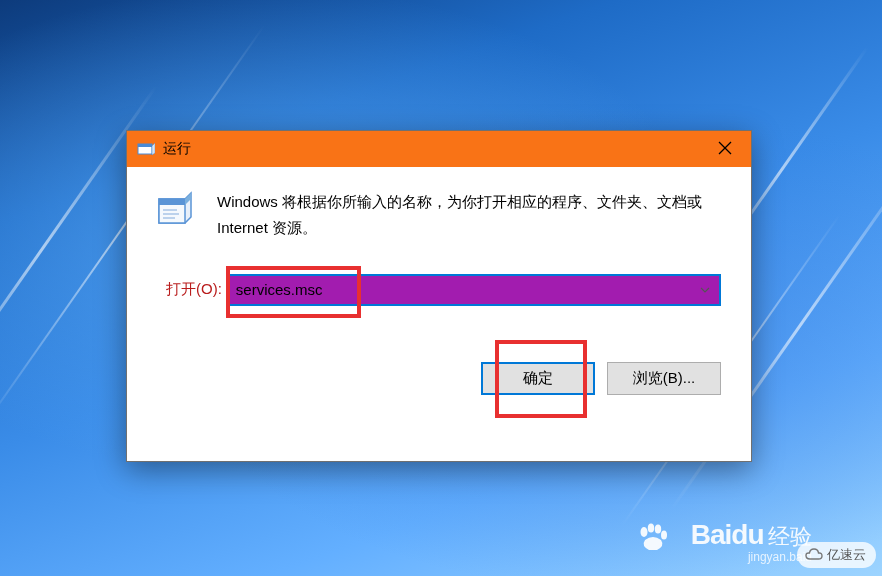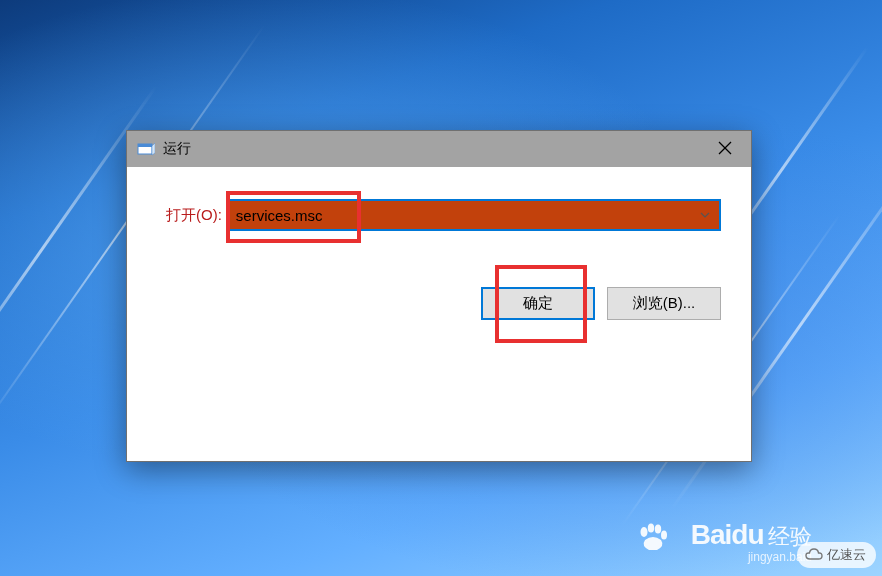--- a/index.html
+++ b/index.html
@@ -37,21 +37,21 @@
       height: 332px;
       background: #ffffff;
       border: 1px solid #707070;
       box-shadow: 0 8px 28px rgba(0,0,0,0.4);
     }
     .titlebar {
       height: 36px;
       display: flex;
       align-items: center;
       padding: 0 2px 0 10px;
-      background: #a3a3a3;
+      background: #f97316;
     }
     .title-icon {
       width: 18px;
       height: 14px;
       margin-right: 8px;
       position: relative;
     }
     .title-icon svg { display: block; }
     .title-text {
       font-size: 14px;
@@ -101,21 +101,21 @@
       white-space: nowrap;
       margin-left: 27px;
     }
     .combo {
       flex: 1;
       height: 32px;
       border: 2px solid #0078d7;
       display: flex;
       align-items: center;
       position: relative;
-      background: #c2410c;
+      background: #a21caf;
     }
     .combo-input {
       flex: 1;
       border: none;
       outline: none;
       font-size: 15px;
       padding: 0 8px;
       font-family: inherit;
       background: transparent;
     }
@@ -239,20 +239,34 @@
     </span>
     <span class="title-text">运行</span>
     <div class="close-btn">
       <svg width="14" height="14" viewBox="0 0 14 14">
         <line x1="1" y1="1" x2="13" y2="13" stroke="currentColor" stroke-width="1.2"></line>
         <line x1="13" y1="1" x2="1" y2="13" stroke="currentColor" stroke-width="1.2"></line>
       </svg>
     </div>
   </div>
 
+  <div class="body-area">
+    <div class="run-icon">
+      <svg viewBox="0 0 44 44">
+        <path d="M6 12 L32 12 L38 6 L38 30 L32 36 L6 36 Z" fill="#e8f0fa" stroke="#5a94d6" stroke-width="1.5"></path>
+        <rect x="6" y="12" width="26" height="24" fill="#f5f9fd" stroke="#5a94d6" stroke-width="1.5"></rect>
+        <rect x="6" y="12" width="26" height="6" fill="#5a94d6"></rect>
+        <path d="M32 12 L38 6 L38 12 L32 18 Z" fill="#7aafde"></path>
+        <line x1="10" y1="23" x2="24" y2="23" stroke="#a8c5e6" stroke-width="1.5"></line>
+        <line x1="10" y1="27" x2="26" y2="27" stroke="#a8c5e6" stroke-width="1.5"></line>
+        <line x1="10" y1="31" x2="22" y2="31" stroke="#a8c5e6" stroke-width="1.5"></line>
+      </svg>
+    </div>
+    <div class="desc-text">Windows 将根据你所输入的名称，为你打开相应的程序、文件夹、文档或 Internet 资源。</div>
+  </div>
 
   <div class="input-row">
     <span class="open-label">打开(O):</span>
     <div class="combo">
       <input class="combo-input" type="text" value="services.msc" style="">
       <div class="combo-arrow">
         <svg width="10" height="6" viewBox="0 0 10 6">
           <path d="M1 1 L5 5 L9 1" fill="none" stroke="#555" stroke-width="1.2"></path>
         </svg>
       </div>

